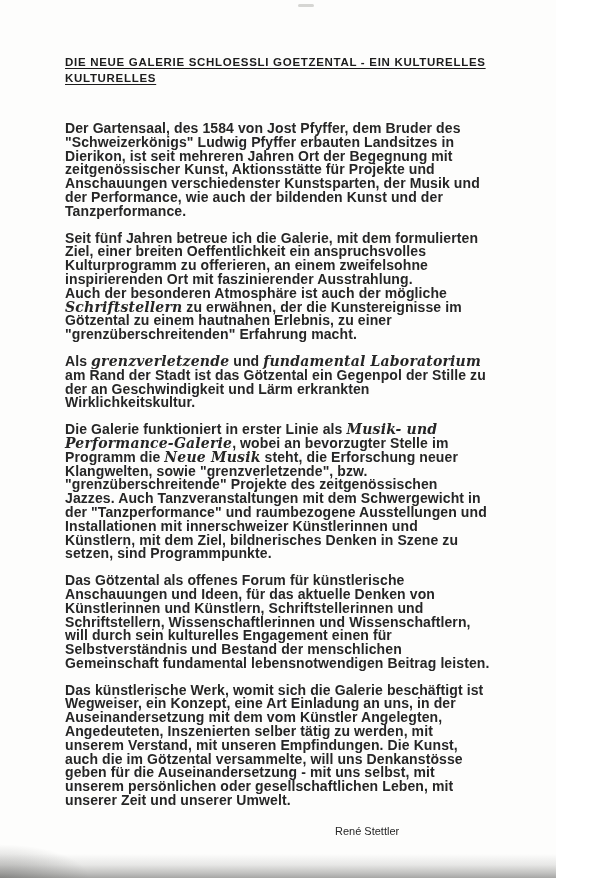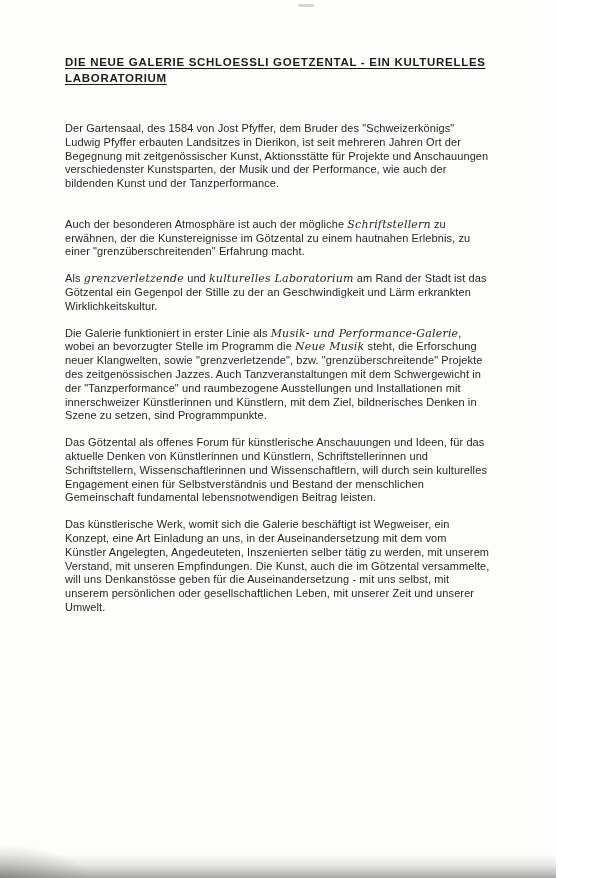--- a/index.html
+++ b/index.html
@@ -26,24 +26,25 @@
     letter-spacing: 0.7px;
     line-height: 16px;
     margin: 0 0 36px 0;
     color: #1c1c1c;
   }
   .doc-title .title-line {
     text-decoration: underline;
     text-underline-offset: 2px;
   }
   .para {
-    font-size: 11px;
+    font-size: 14px;
     line-height: 13.8px;
     margin: 0 0 13px 0;
     letter-spacing: 0.1px;
+    font-weight: bold;
   }
   .it {
     font-family: "DejaVu Serif", serif;
     font-style: italic;
     letter-spacing: 0.2px;
   }
   .signature {
     margin: 16px 0 0 270px;
     font-size: 11px;
     line-height: 14.5px;
@@ -84,42 +85,43 @@
 </head>
 <body>
 
 <div class="page">
   <div class="scan-mark-top"></div>
 
   <div class="content">
 
     <h1 class="doc-title">
       <span class="title-line">DIE NEUE GALERIE SCHLOESSLI GOETZENTAL - EIN KULTURELLES</span><br>
-      <span class="title-line">LABORATORIUM</span>
+      <span class="title-line">KULTURELLES</span>
     </h1>
 
     <p class="para">Der Gartensaal, des 1584 von Jost Pfyffer, dem Bruder des "Schweizerkönigs" Ludwig Pfyffer erbauten Landsitzes in Dierikon, ist seit mehreren Jahren Ort der Begegnung mit zeitgenössischer Kunst, Aktionsstätte für Projekte und Anschauungen verschiedenster Kunstsparten, der Musik und der Performance, wie auch der bildenden Kunst und der Tanzperformance.</p>
 
     <p class="para">
-      <br>
+      <span>Seit fünf Jahren betreue ich die Galerie, mit dem formulierten Ziel, einer breiten Oeffentlichkeit ein anspruchsvolles Kulturprogramm zu offerieren, an einem zweifelsohne inspirierenden Ort mit faszinierender Ausstrahlung.</span><br>
       <span>Auch der besonderen Atmosphäre ist auch der mögliche </span><span class="it">Schriftstellern</span><span> zu erwähnen, der die Kunstereignisse im Götzental zu einem hautnahen Erlebnis, zu einer "grenzüberschreitenden" Erfahrung macht.</span>
     </p>
 
     <p class="para">
-      <span>Als </span><span class="it">grenzverletzende</span><span> und </span><span class="it">kulturelles Laboratorium</span><span> am Rand der Stadt ist das Götzental ein Gegenpol der Stille zu der an Geschwindigkeit und Lärm erkrankten Wirklichkeitskultur.</span><br>
+      <span>Als </span><span class="it">grenzverletzende</span><span> und </span><span class="it">fundamental Laboratorium</span><span> am Rand der Stadt ist das Götzental ein Gegenpol der Stille zu der an Geschwindigkeit und Lärm erkrankten Wirklichkeitskultur.</span><br>
     </p>
 
     <p class="para">
       <span>Die Galerie funktioniert in erster Linie als </span><span class="it">Musik- und Performance-Galerie</span><span>, wobei an bevorzugter Stelle im Programm die </span><span class="it">Neue Musik</span><span> steht, die Erforschung neuer Klangwelten, sowie "grenzverletzende", bzw. "grenzüberschreitende" Projekte des zeitgenössischen Jazzes. Auch Tanzveranstaltungen mit dem Schwergewicht in der "Tanzperformance" und raumbezogene Ausstellungen und Installationen mit innerschweizer Künstlerinnen und Künstlern, mit dem Ziel, bildnerisches Denken in Szene zu setzen, sind Programmpunkte.</span>
     </p>
 
     <p class="para">Das Götzental als offenes Forum für künstlerische Anschauungen und Ideen, für das aktuelle Denken von Künstlerinnen und Künstlern, Schriftstellerinnen und Schriftstellern, Wissenschaftlerinnen und Wissenschaftlern, will durch sein kulturelles Engagement einen für Selbstverständnis und Bestand der menschlichen Gemeinschaft fundamental lebensnotwendigen Beitrag leisten.</p>
 
     <p class="para">Das künstlerische Werk, womit sich die Galerie beschäftigt ist Wegweiser, ein Konzept, eine Art Einladung an uns, in der Auseinandersetzung mit dem vom Künstler Angelegten, Angedeuteten, Inszenierten selber tätig zu werden, mit unserem Verstand, mit unseren Empfindungen. Die Kunst, auch die im Götzental versammelte, will uns Denkanstösse geben für die Auseinandersetzung - mit uns selbst, mit unserem persönlichen oder gesellschaftlichen Leben, mit unserer Zeit und unserer Umwelt.</p>
 
     <div class="signature">
+      <div>René Stettler</div>
     </div>
 
   </div>
 
   <div class="scan-shadow-corner"></div>
   <div class="scan-shadow-bottom"></div>
 </div>
 
 </body></html>

